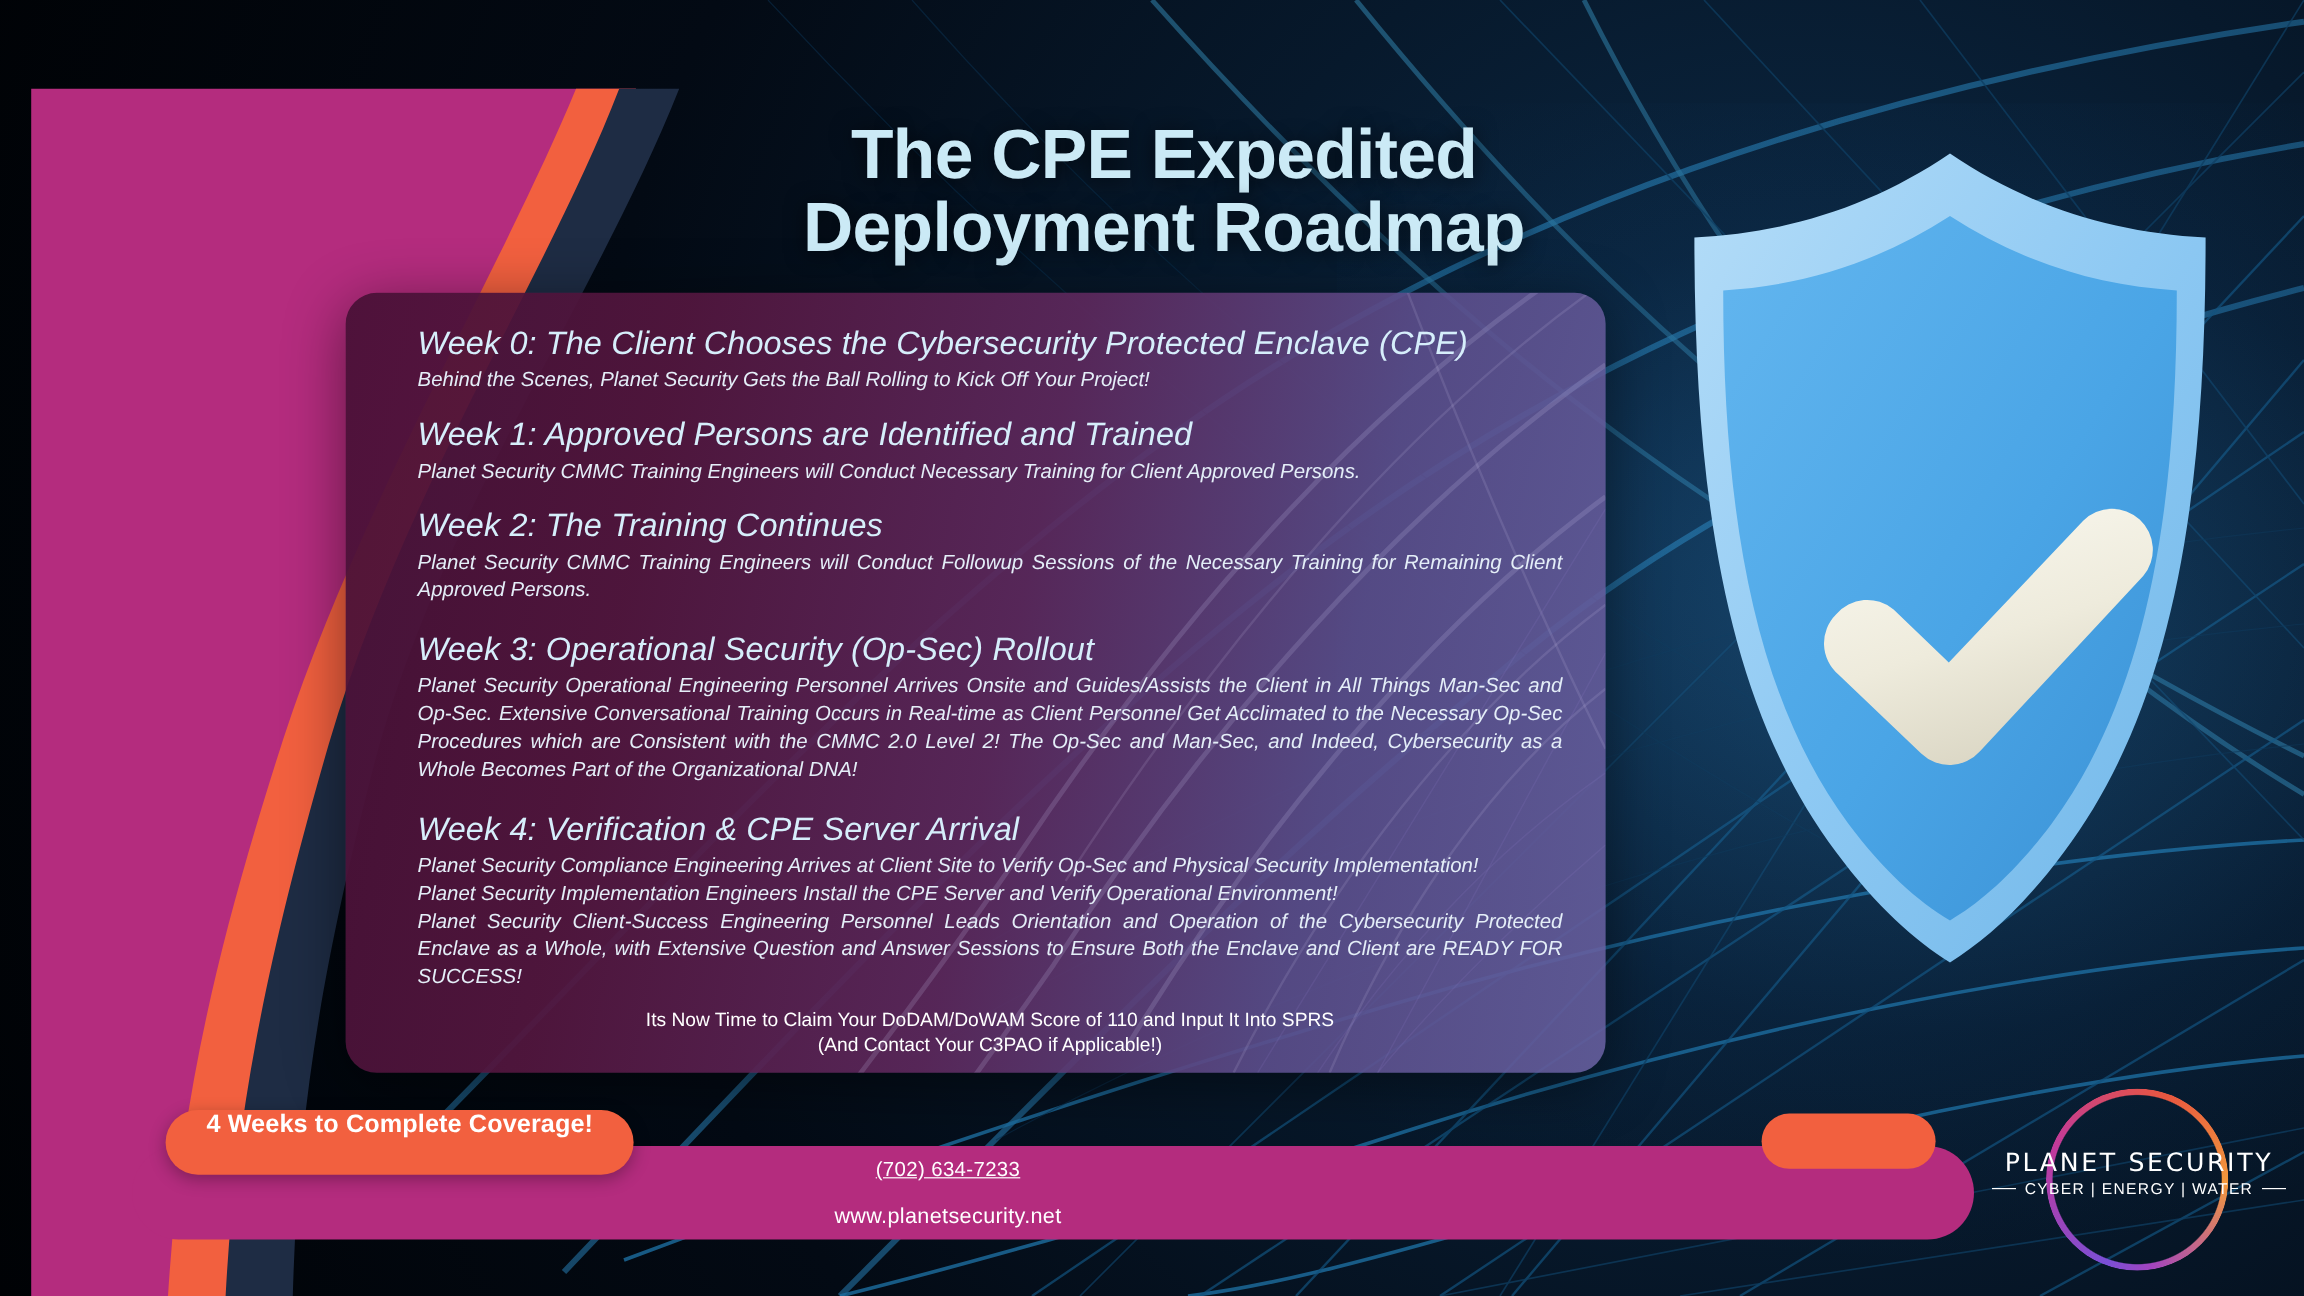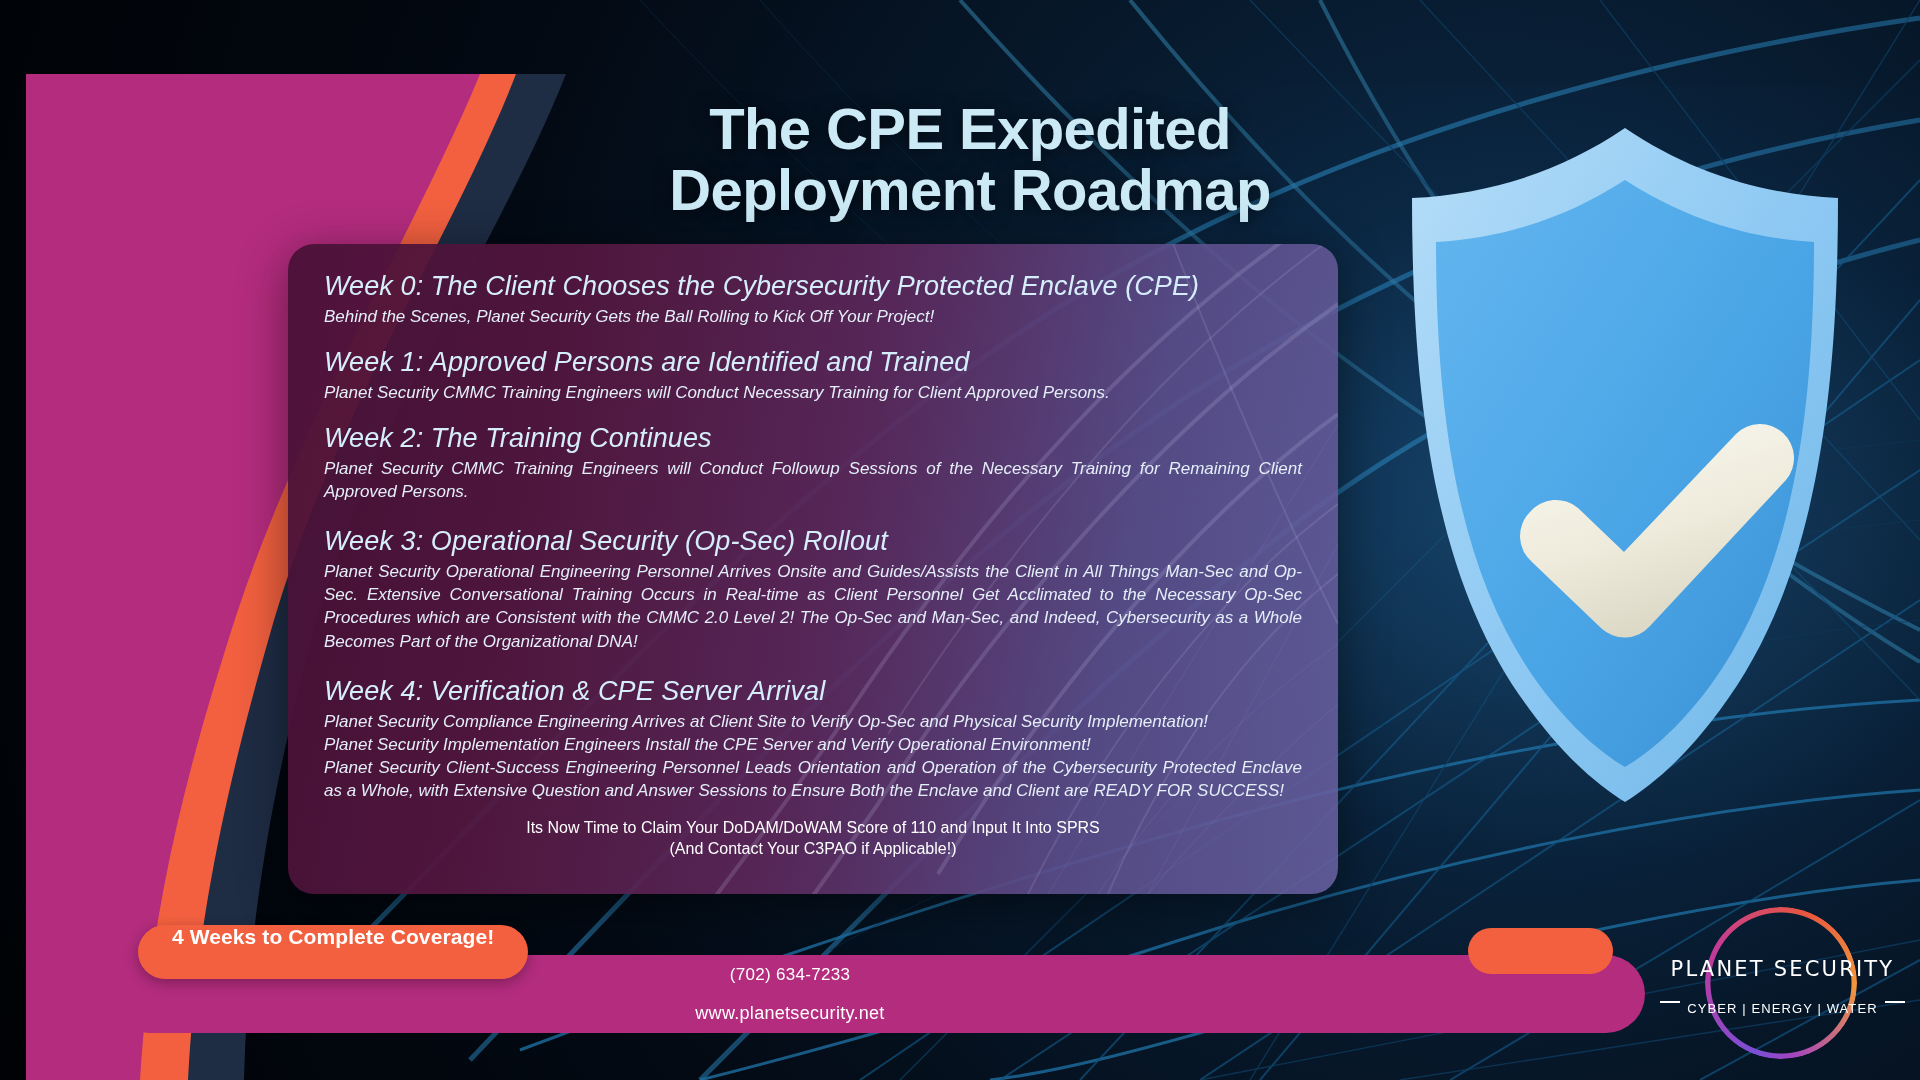--- a/index.html
+++ b/index.html
@@ -47,20 +47,21 @@
     border-radius:26px;
     background:
       linear-gradient(102deg,
         rgba(72,16,54,.94) 0%,
         rgba(82,22,62,.94) 24%,
         rgba(92,40,92,.93) 52%,
         rgba(92,78,140,.90) 76%,
         rgba(104,96,160,.88) 100%);
     overflow:hidden;
     box-shadow:0 10px 50px rgba(0,0,0,.45);
+    padding-left:24px;
   }
   .panel-streaks{ position:absolute; inset:0; pointer-events:none; }
   .panel-streaks svg{ width:100%; height:100%; display:block; }
   .panel-inner{ position:relative; padding:26px 36px 0 36px; }
 
   .wk{ margin-bottom:12px; }
   .wk-head{
     font-style:italic; font-weight:400;
     font-size:27px; line-height:1.22;
     color:#d6eefb; letter-spacing:.1px;
@@ -85,21 +86,21 @@
 
   
   .footer-bar{
     position:absolute; left:110px; top:955px; width:1535px; height:78px;
     background:#b42c7e; border-radius:40px;
   }
   .footer-contact{
     position:absolute; left:560px; top:962px; width:460px;
     text-align:center; color:#fff;
   }
-  .footer-contact .phone{ font-size:17px; line-height:1.5; letter-spacing:.3px; }
+  .footer-contact .phone{ font-size:17px; line-height:1.5; letter-spacing:.3px;text-decoration:underline; }
   .footer-contact .web{ font-size:18px; line-height:1.5; margin-top:12px; letter-spacing:.3px; }
 
   .badge{
     position:absolute; left:138px; top:925px;
     height:54px; padding:0 34px;
     display:flex; align-items:flex-start; justify-content:center;
     background:#f2603f; border-radius:30px;
     color:#fff; font-size:21px; font-weight:700; letter-spacing:.1px;
     white-space:nowrap;
     box-shadow:0 4px 14px rgba(0,0,0,.3);
@@ -118,22 +119,22 @@
     background:conic-gradient(from 200deg,#7a4fd6,#c0399c 25%,#e8573f 50%,#f2983c 70%,#a244c0 92%,#7a4fd6);
     -webkit-mask: radial-gradient(circle, transparent 0 70px, #000 71px 76px, transparent 77px);
             mask: radial-gradient(circle, transparent 0 70px, #000 71px 76px, transparent 77px);
   }
   .logo .brand{
     position:absolute; left:0; top:52px; width:245px; text-align:center;
     color:#fff; font-size:21px; letter-spacing:2.2px; font-weight:400;
     font-family:"DejaVu Sans", sans-serif;
   }
   .logo .tag-row{
-    position:absolute; left:0; top:96px; width:245px;
-    display:flex; align-items:flex-start; justify-content:center; gap:7px;
+    position:absolute; left:0; top:78px; width:245px;
+    display:flex; align-items:center; justify-content:center; gap:7px;
   }
   .logo .tag-line{ width:24px; height:1.5px; background:#fff; }
   .logo .tagline{ color:#fff; font-size:13px; letter-spacing:1.1px; white-space:nowrap; }
 </style>
 </head>
 <body>
 
 <div class="stage">
 
   <div class="bg-base"></div>

